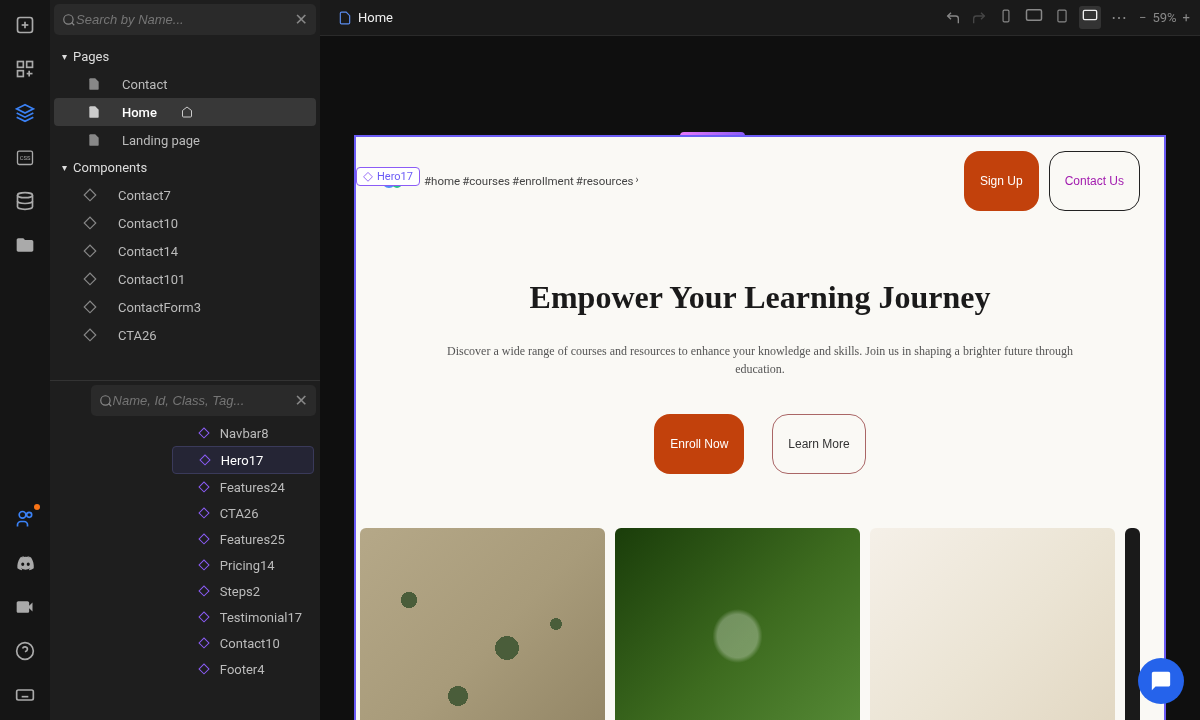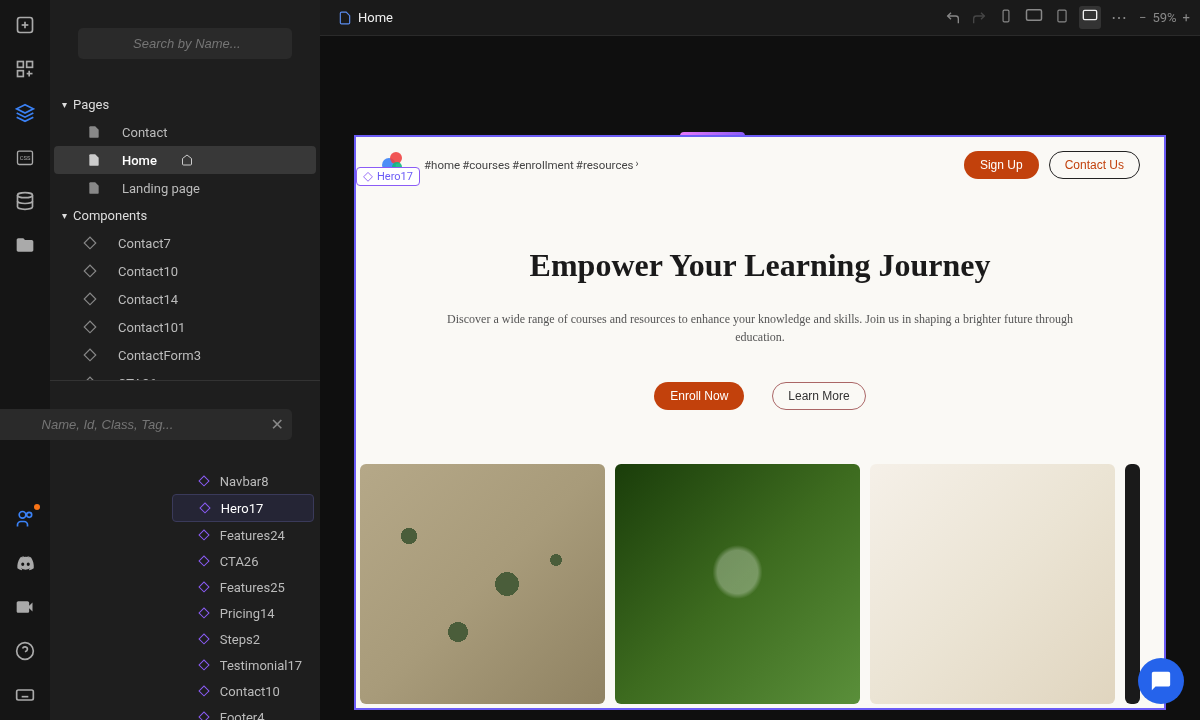--- a/index.html
+++ b/index.html
@@ -31,23 +31,22 @@
 .sidepanel {
   width: 270px;
   background: #1e1e1e;
   display: flex;
   flex-direction: column;
 }
 .search-row {
   display: flex; align-items: center;
   background: #2a2a2a;
   border-radius: 5px;
-  margin: 28px;
+  margin: 4px;
   padding: 6px 8px;
-  gap: 47px;
 }
 .search-row input {
   flex: 1; background: transparent; border: none; outline: none;
   color: #ccc; font-size: 13px; font-style: italic;
 }
 .search-row .closex { color:#888; cursor:pointer; margin-left:4px;}
 .tree { flex: 1; overflow-y: auto; padding: 4px 0; font-size: 13px; }
 .tree-group-label {
   display: flex; align-items: center; gap: 6px;
   padding: 6px 12px; color: #ddd; cursor: pointer;
@@ -96,22 +95,22 @@
 .nav {
   display:flex; align-items:center; padding: 14px 24px; font-size:12px; color:#333;
 }
 .logo { width:26px; height:26px; position:relative; margin-right:18px;}
 .logo .blob1{position:absolute;width:14px;height:14px;background:#3b82f6;border-radius:50%;top:6px;left:2px;opacity:.9;}
 .logo .blob2{position:absolute;width:12px;height:12px;background:#ef4444;border-radius:50%;top:0;left:10px;opacity:.9;}
 .logo .blob3{position:absolute;width:10px;height:10px;background:#10b981;border-radius:50%;top:10px;left:12px;opacity:.9;}
 .nav-links { display:flex; gap:2px; font-size:11.5px; color:#444;}
 .nav-links span{cursor:pointer;}
 .nav-right { margin-left:auto; display:flex; gap:10px;}
-.btn-primary { background:#c2410c; color:#fff; border:none; padding:7px 16px; border-radius:16px; font-size:12px; cursor:pointer; font-weight:500;}
-.btn-outline { background:transparent; color:#c2410c; border:1px solid #222; padding:6px 15px; border-radius:16px; font-size:12px; cursor:pointer; font-weight:500;}
+.btn-primary { background:#c2410c; color:#fff; border:none; padding:23px 16px; border-radius:16px; font-size:12px; cursor:pointer; font-weight:500;}
+.btn-outline { background:transparent; color:#a21caf; border:1px solid #222; padding:6px 15px; border-radius:16px; font-size:12px; cursor:pointer; font-weight:500;}
 .hero-tag {
   position:absolute; top:30px; left:0px;
   background:#fff; border:1px solid #8b5cf6; border-radius:4px;
   display:flex; align-items:center; gap:4px; padding:2px 6px;
   font-size:11px; color:#6b5cf6;
 }
 .hero { text-align:center; padding: 54px 60px 24px 60px;}
 .hero h1 { font-family: Georgia, 'Times New Roman', serif; font-size:32px; color:#1a1a1a; font-weight:700; margin-bottom:26px;}
 .hero p { font-size:12px; color:#555; line-height:1.5; max-width:640px; margin:0 auto 36px auto;font-family:Liberation Serif, serif;}
 .hero-buttons { display:flex; gap:28px; justify-content:center; margin-bottom:20px;}

